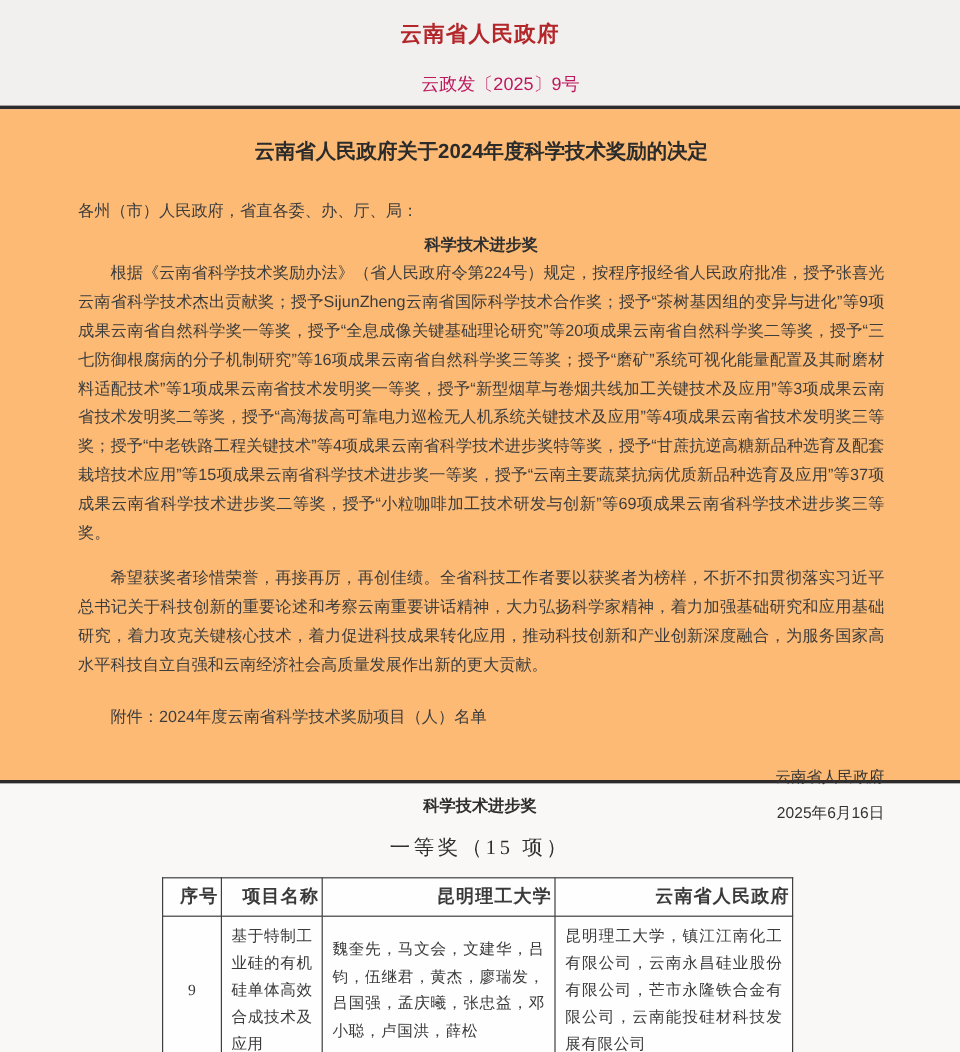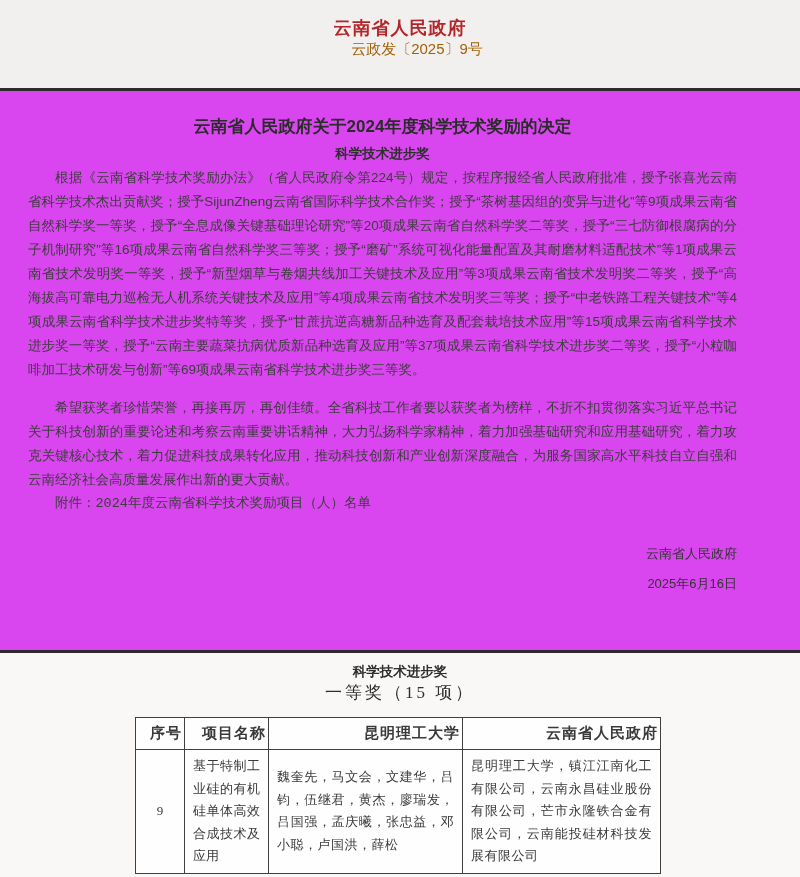--- a/index.html
+++ b/index.html
@@ -8,54 +8,54 @@
     background:#f2f0ef;
     font-family:"Liberation Sans",sans-serif;
     -webkit-font-smoothing:antialiased;
   }
   
   .top-strip{height:88px;text-align:center;background:#f2f0ef;}
   .org-title{
     padding-top:16px;font-size:18px;font-weight:bold;
     color:#b3272b;letter-spacing:1px;
   }
-  .doc-number{margin-top:0;font-size:15px;color:#a16207;padding-left:34px;}
+  .doc-number{margin-top:21px;font-size:15px;color:#be185d;padding-left:34px;}
   .rule{height:3px;background:#2d2b2b;}
   
   .paper{
-    background:#d946ef;height:559px;box-sizing:border-box;
-    padding:20px 63px 0 28px;
+    background:#fdba74;height:559px;box-sizing:border-box;
+    padding:20px 63px 0 65px;
   }
   .doc-title{
     text-align:center;font-size:17px;font-weight:bold;
     color:#2b2b2b;margin-top:4px;
   }
   .doc-text{font-size:13.5px;line-height:24px;color:#3d3d3d;text-align:justify;}
   .salutation{margin-top:26px;}
   .mid-heading{
     margin-top:4px;text-align:center;font-weight:bold;
     font-size:13.5px;color:#2f2f2f;line-height:24px;
   }
   .para{margin:0;}
   .para.no-indent{text-indent:0;}
   .para.indent{text-indent:2em;}
   .para+.para{margin-top:11px;}
   .para.gap{margin-top:14px;}
-  .attachment{text-indent:2em;font-family:Liberation Mono, monospace;}
+  .attachment{margin-top:20px;text-indent:2em;}
   .signature{margin-top:28px;text-align:right;font-size:13px;color:#333;}
   .signature .sig-org{line-height:20px;}
   .signature .sig-date{margin-top:10px;line-height:20px;}
   
   .bottom{background:#faf8f7;height:224px;overflow:hidden;}
   .award-h1{
     padding-top:10px;text-align:center;font-weight:bold;
     font-size:13.5px;color:#2e2e2e;
   }
   .award-h2{
-    text-align:center;
+    margin-top:14px;text-align:center;
     font-family:"Liberation Serif",serif;
     font-size:17px;color:#2e2e2e;letter-spacing:3px;
   }
   table.award-table{
     margin:13px 0 0 135px;width:525px;
     border-collapse:collapse;table-layout:fixed;
     font-family:"Liberation Serif",serif;
     background:#fefefe;
   }
   .award-table th,.award-table td{
@@ -77,20 +77,21 @@
 <div class="top-strip">
   <div class="org-title">云南省人民政府</div>
   <div class="doc-number">云政发〔2025〕9号</div>
 </div>
 
 <div class="rule"></div>
 
 <div class="paper">
   <div class="doc-title">云南省人民政府关于2024年度科学技术奖励的决定</div>
 
+  <div class="doc-text salutation">各州（市）人民政府，省直各委、办、厅、局：</div>
 
   <div class="mid-heading">科学技术进步奖</div>
 
   <p class="doc-text para indent">根据《云南省科学技术奖励办法》（省人民政府令第224号）规定，按程序报经省人民政府批准，授予张喜光云南省科学技术杰出贡献奖；授予SijunZheng云南省国际科学技术合作奖；授予“茶树基因组的变异与进化”等9项成果云南省自然科学奖一等奖，授予“全息成像关键基础理论研究”等20项成果云南省自然科学奖二等奖，授予“三七防御根腐病的分子机制研究”等16项成果云南省自然科学奖三等奖；授予“磨矿”系统可视化能量配置及其耐磨材料适配技术”等1项成果云南省技术发明奖一等奖，授予“新型烟草与卷烟共线加工关键技术及应用”等3项成果云南省技术发明奖二等奖，授予“高海拔高可靠电力巡检无人机系统关键技术及应用”等4项成果云南省技术发明奖三等奖；授予“中老铁路工程关键技术”等4项成果云南省科学技术进步奖特等奖，授予“甘蔗抗逆高糖新品种选育及配套栽培技术应用”等15项成果云南省科学技术进步奖一等奖，授予“云南主要蔬菜抗病优质新品种选育及应用”等37项成果云南省科学技术进步奖二等奖，授予“小粒咖啡加工技术研发与创新”等69项成果云南省科学技术进步奖三等奖。</p>
   <p class="doc-text para indent gap">希望获奖者珍惜荣誉，再接再厉，再创佳绩。全省科技工作者要以获奖者为榜样，不折不扣贯彻落实习近平总书记关于科技创新的重要论述和考察云南重要讲话精神，大力弘扬科学家精神，着力加强基础研究和应用基础研究，着力攻克关键核心技术，着力促进科技成果转化应用，推动科技创新和产业创新深度融合，为服务国家高水平科技自立自强和云南经济社会高质量发展作出新的更大贡献。</p>
 
   <div class="doc-text attachment">附件：2024年度云南省科学技术奖励项目（人）名单</div>
 
   <div class="signature">
     <div class="sig-org">云南省人民政府</div>

